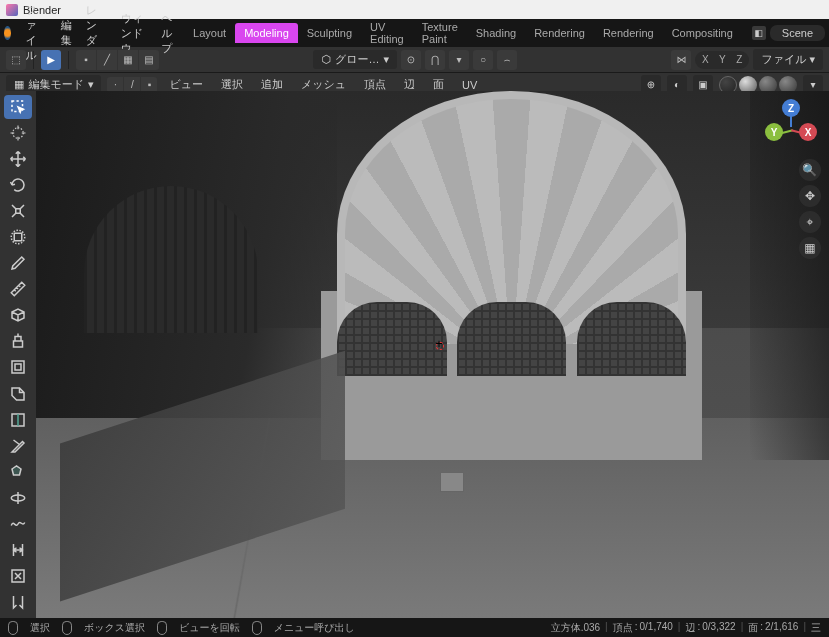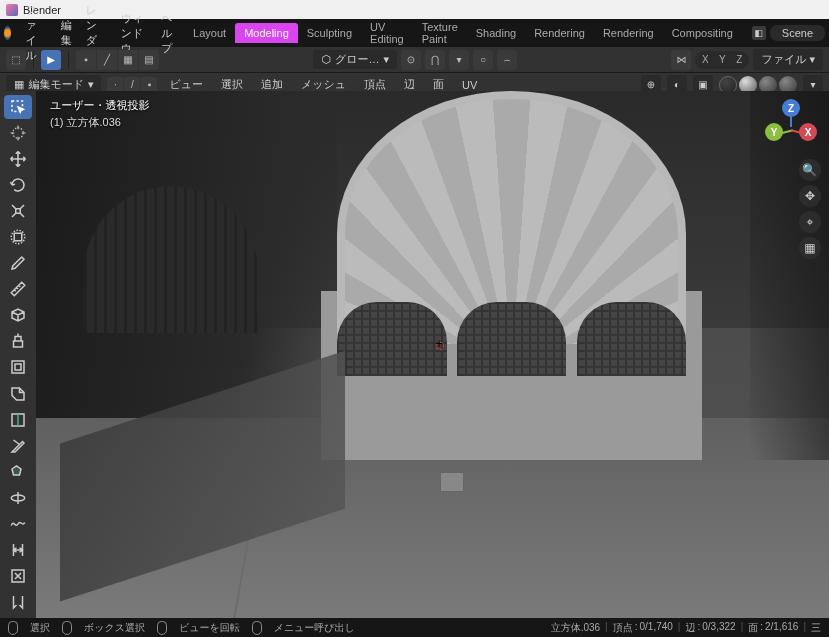--- a/index.html
+++ b/index.html
@@ -313,24 +313,20 @@
           <div class="win"></div>
           <div class="win"></div>
           <div class="win"></div>
         </div>
       <div class="side-seats"></div>
       <div class="side-dark-r"></div>
       <div class="podium"></div>
       <div class="cursor3d"></div>
     </div>
 
-    <div class="vp-label">
-      <div>ユーザー・透視投影</div>
-      <div class="line2">(1) 立方体.036</div>
-    </div>
 
     <div class="nav-gizmo">
       <div class="line lz"></div>
         <div class="line ly"></div>
         <div class="line lx"></div>
       <div class="ax z">Z</div>
       <div class="ax y">Y</div>
       <div class="ax x">X</div>
     </div>
 

